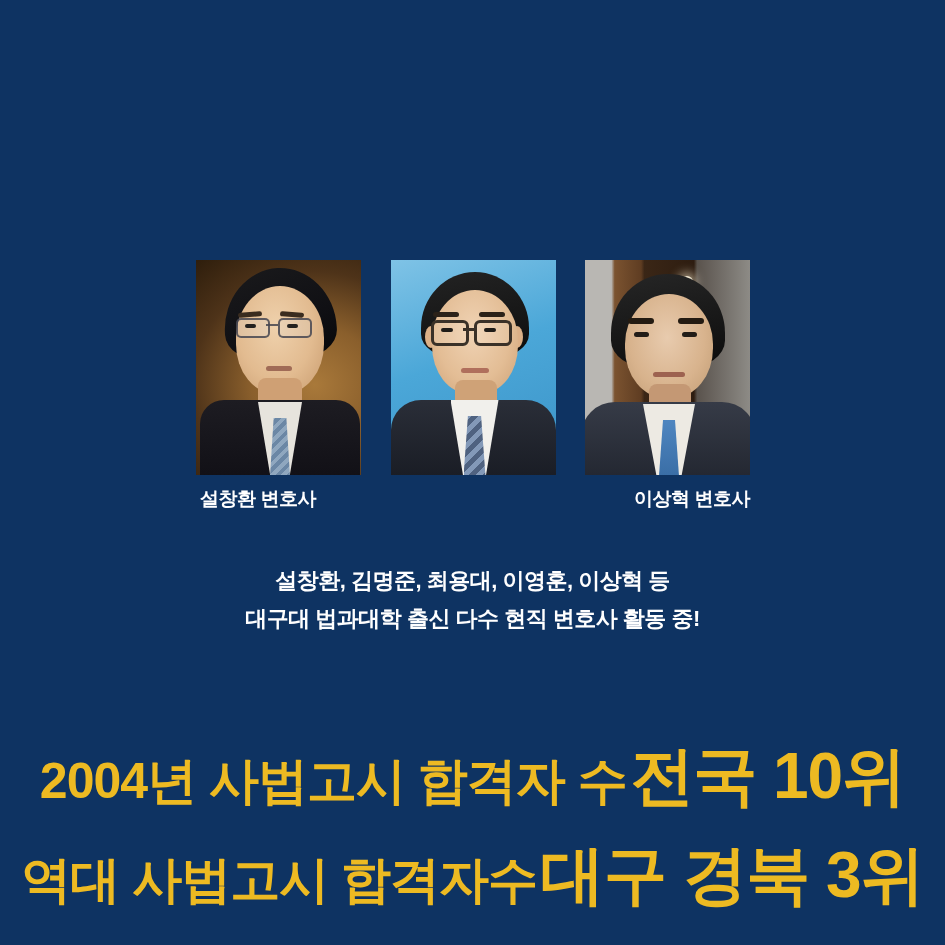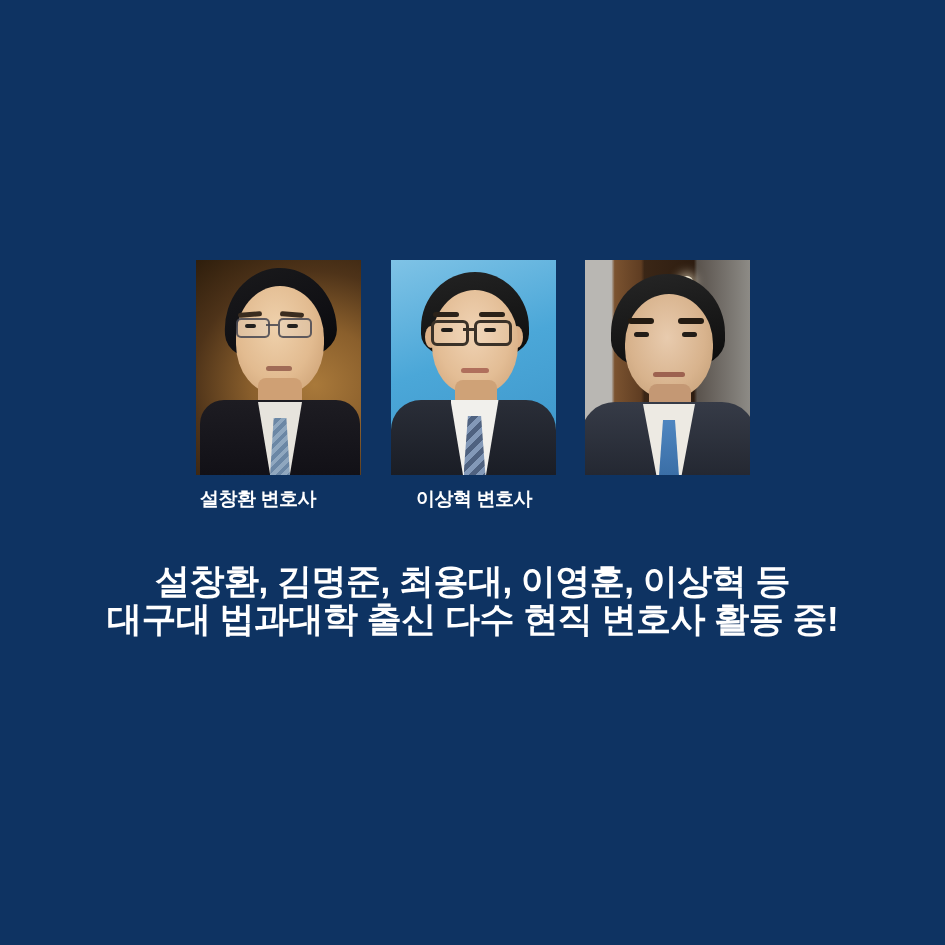--- a/index.html
+++ b/index.html
@@ -264,42 +264,42 @@
   }
 
   
   .caption-row {
     position: absolute;
     left: 150px;
     top: 484px;
     width: 650px;
     height: 30px;
     display: flex;
-    justify-content: flex-start;
+    justify-content: space-between;
   }
   .caption {
     width: 216px;
     text-align: center;
     color: #ffffff;
     font-size: 19px;
     font-weight: bold;
     line-height: 30px;
     white-space: nowrap;
     letter-spacing: -0.5px;
   }
 
   
   .body-text {
     position: absolute;
     left: 0;
     top: 562px;
     width: 945px;
     text-align: center;
     color: #ffffff;
-    font-size: 35px;
+    font-size: 22px;
     font-weight: bold;
     line-height: 38px;
     letter-spacing: -0.5px;
     white-space: nowrap;
   }
   .body-text .line { display: block; }
 
   
   .stats {
     position: absolute;
@@ -394,14 +394,24 @@
   <div class="caption-row">
     <div class="caption">설창환 변호사</div>
     <div class="caption">이상혁 변호사</div>
   </div>
 
   <div class="body-text">
     <span class="line">설창환, 김명준, 최용대, 이영훈, 이상혁 등</span>
     <span class="line">대구대 법과대학 출신 다수 현직 변호사 활동 중!</span>
   </div>
 
+  <div class="stats">
+    <div class="stat-line one">
+      <span class="stat-small">2004년 사법고시 합격자 수</span>
+      <span class="stat-big">전국 10위</span>
+    </div>
+    <div class="stat-line two">
+      <span class="stat-small">역대 사법고시 합격자수</span>
+      <span class="stat-big">대구 경북 3위</span>
+    </div>
+  </div>
 
 </div>
 
 </body></html>

